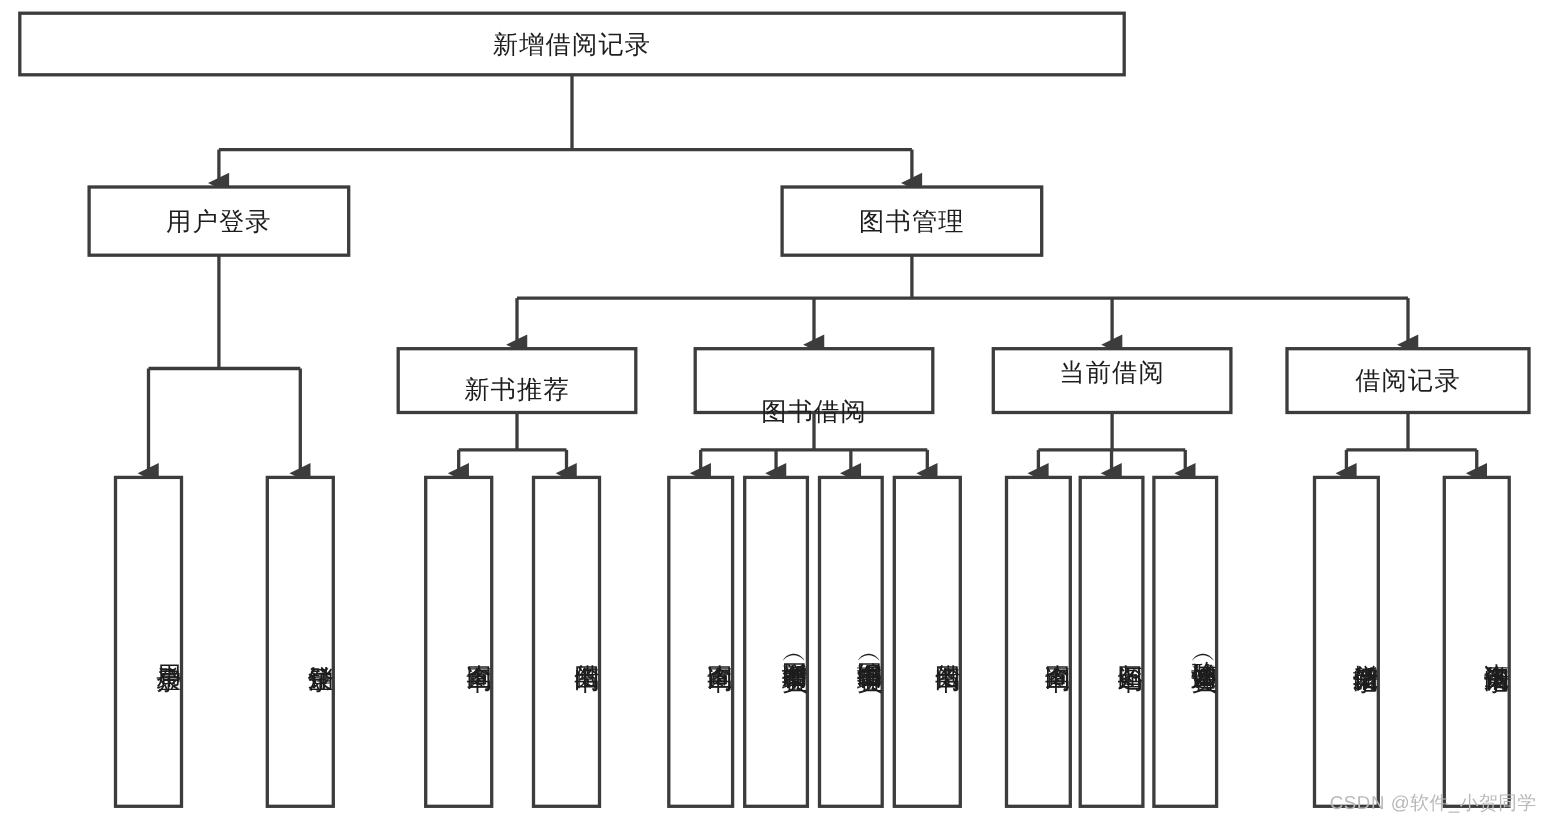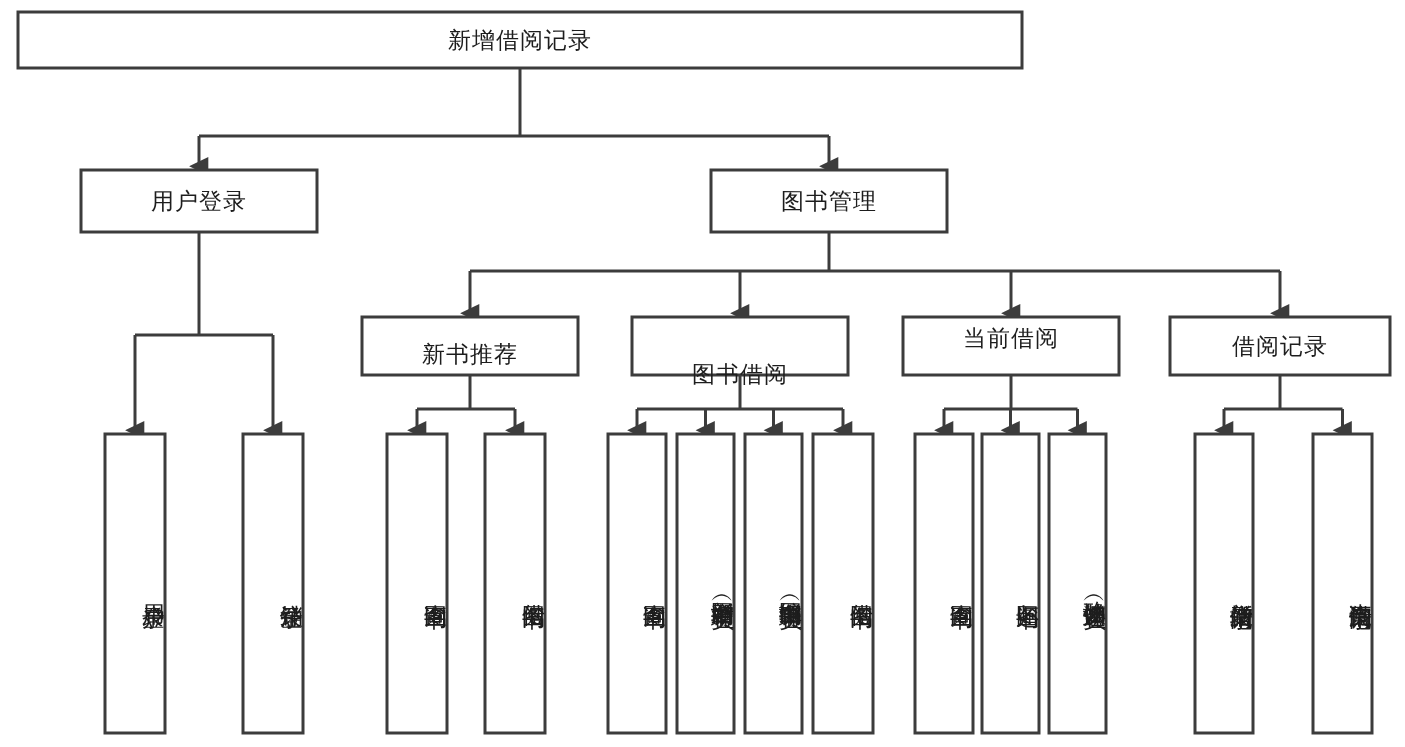--- a/index.html
+++ b/index.html
@@ -159,14 +159,15 @@
       <div class="vlabel-wrap" style="left: 677px; top: 448px; width: 57px; height: 279px;">新增图书（管理员）</div>
       <div class="vlabel-wrap" style="left: 745px; top: 448px; width: 57px; height: 279px;">编辑图书（管理员）</div>
       <div class="vlabel-wrap" style="left: 813px; top: 448px; width: 60px; height: 279px;">借阅图书</div>
       <div class="vlabel-wrap" style="left: 915px; top: 448px; width: 58px; height: 279px;">查询图书</div>
       <div class="vlabel-wrap" style="left: 982px; top: 448px; width: 57px; height: 279px;">归还图书</div>
       <div class="vlabel-wrap" style="left: 1049px; top: 448px; width: 57px; height: 279px;">确认归还（管理员）</div>
       <div class="vlabel-wrap" style="left: 1195px; top: 448px; width: 58px; height: 279px;">新增借阅记录</div>
       <div class="vlabel-wrap" style="left: 1313px; top: 448px; width: 59px; height: 279px;">查询借阅记录</div>
     </div>
 
+  <div id="watermark">CSDN @软件_小贺同学</div>
 
 </div>
 
 </body></html>

